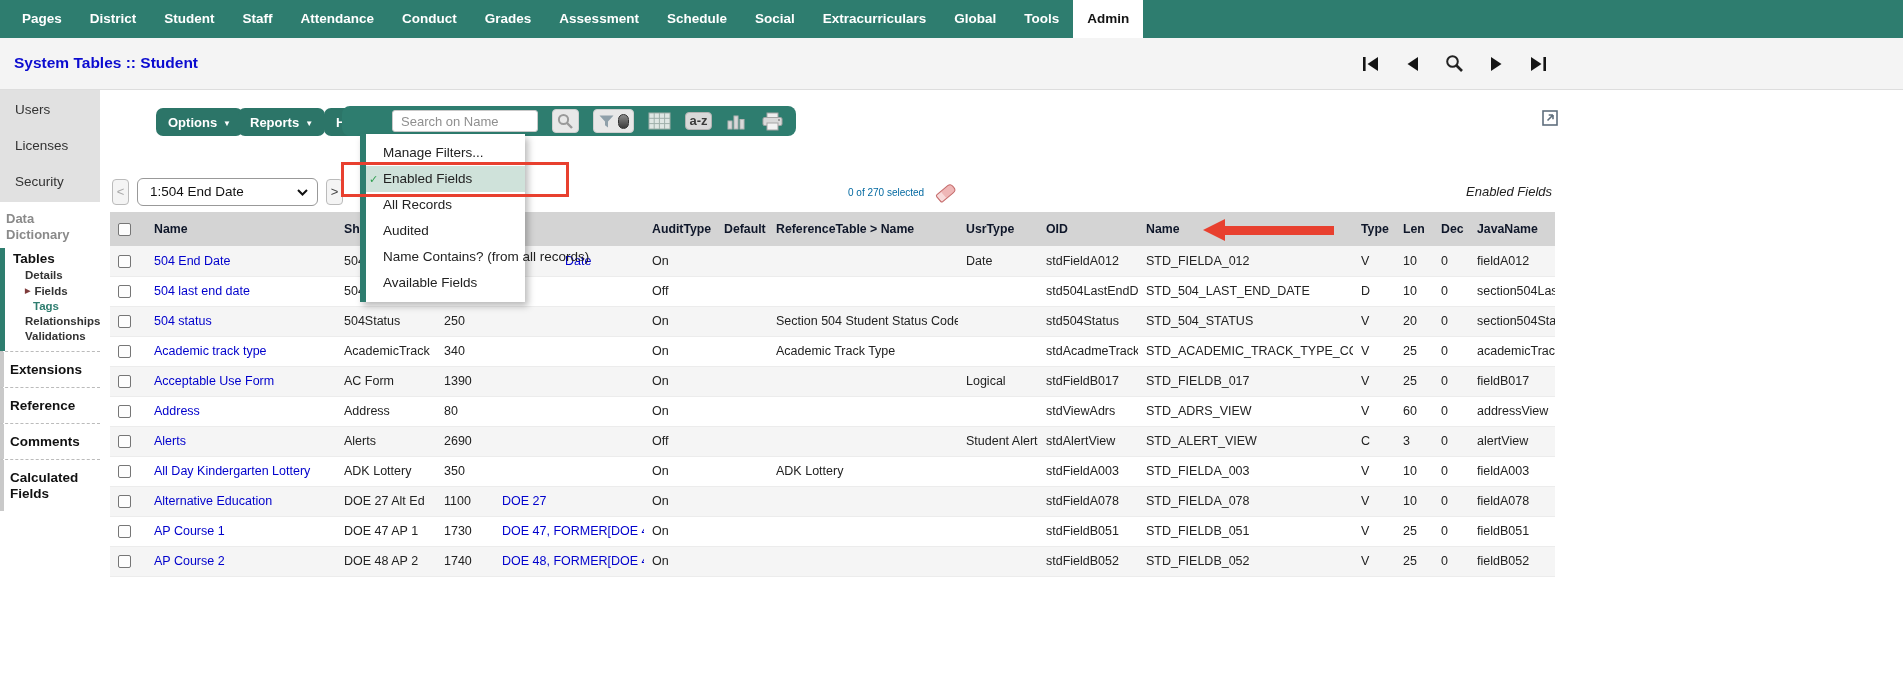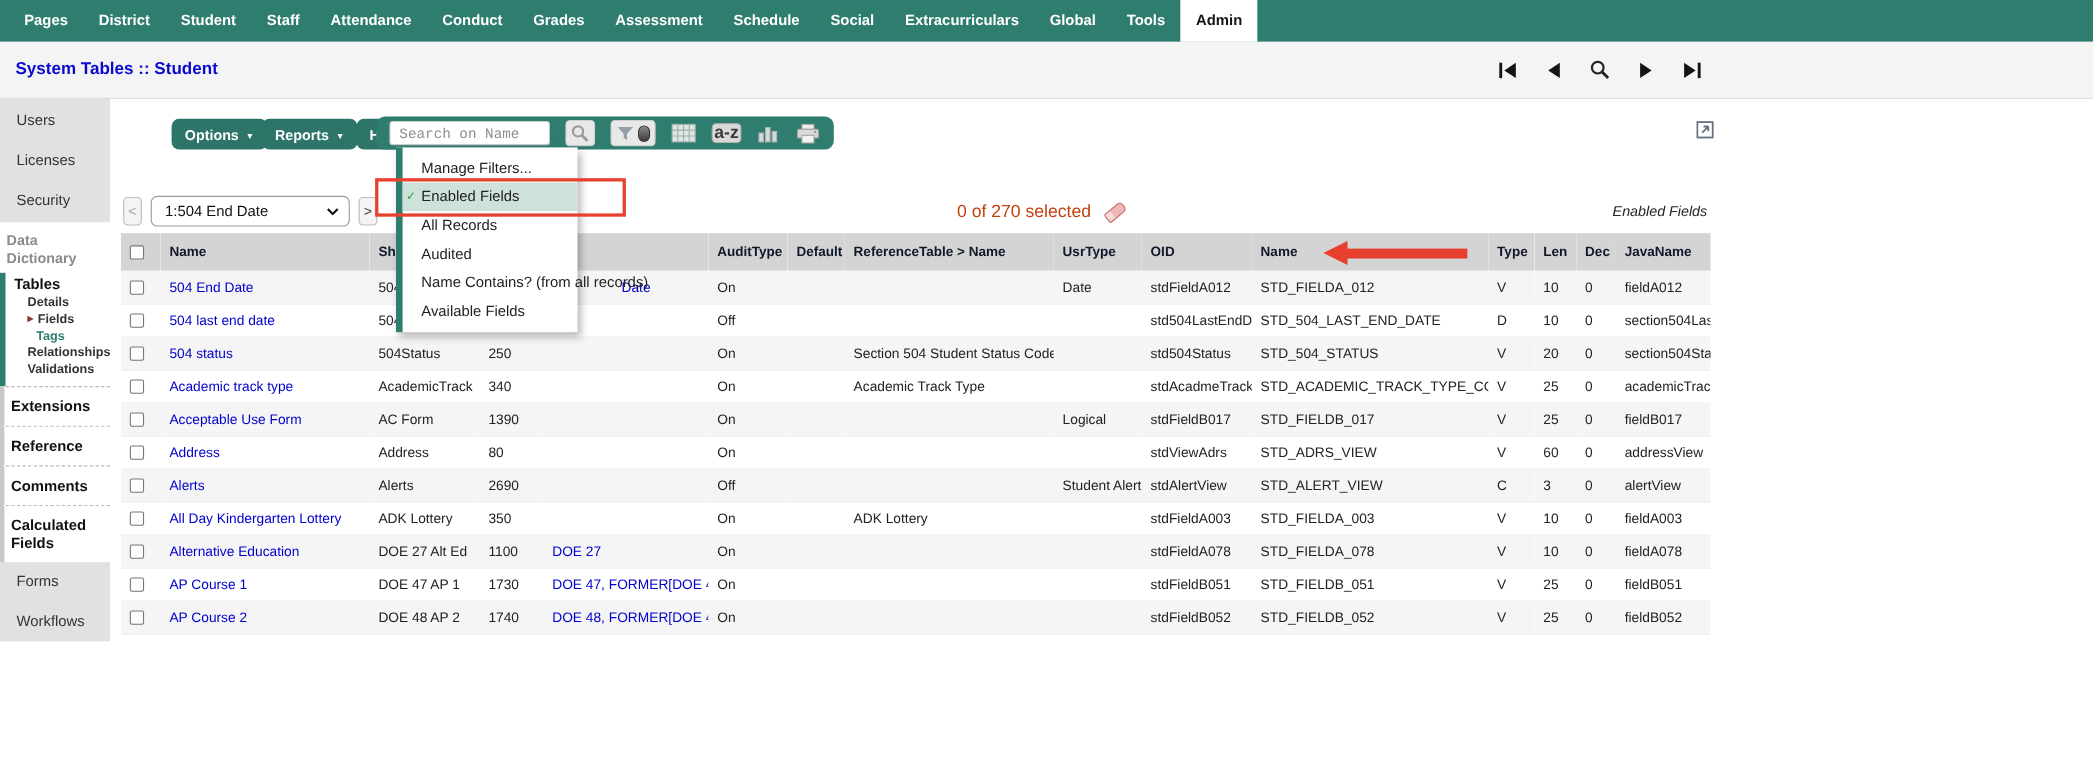--- a/index.html
+++ b/index.html
@@ -46,46 +46,46 @@
   .content { position:absolute; left:100px; top:90px; width:1803px; height:610px; background:#fff; }
 
   .tbtn { position:absolute; top:18px; height:28px; background:#2c7568; color:#fff;
           border:none; border-radius:7px; font-family:"Liberation Sans",sans-serif;
           font-size:13px; font-weight:bold; padding:0 12px; cursor:pointer;margin-left:46px; }
   .caret { font-size:8px; margin-left:6px; vertical-align:1px; }
 
   .searchbar { position:absolute; left:242px; top:16px; height:30px; background:#2e7d6f;
                border-radius:8px; display:flex; align-items:center; padding:0 12px; gap:14px; }
   .search-input { width:146px; height:22px; border:1px solid #c9c9c9; border-radius:3px;
-                  padding:0 8px; font-size:13px; font-family:Liberation Mono, monospace; color:#333; }
+                  padding:0 8px; font-size:13px; font-family:Liberation Sans, sans-serif; color:#333;margin-left:38px; }
   .search-input::placeholder { color:#8f8f8f; }
   .mini-btn { background:#e8e8e8; border:1px solid #cfcfcf; border-radius:4px;
               display:inline-flex; align-items:center; justify-content:center;
               height:24px; padding:0 4px; cursor:pointer; }
   .mini-btn.filter { gap:3px; }
   .pill { display:inline-block; width:11px; height:15px; border-radius:6px;
           background:linear-gradient(#8a8a8a,#3c3c3c); border:1px solid #333; }
   .bare-icon { display:inline-flex; cursor:pointer; }
   .azbadge { width:27px; height:18px; background:#d9d9d9; border:1px solid #b3b3b3;
-             border-radius:4px; font-size:16px; font-weight:bold; color:#3a3a3a;
+             border-radius:4px; font-size:13px; font-weight:bold; color:#3a3a3a;
              text-align:center; line-height:16px; cursor:pointer; }
   .expand { position:absolute; right:344px; top:20px; cursor:pointer; }
 
   
   .selrow { position:absolute; left:0; top:88px; width:100%; height:30px; }
   .pgbtn { position:absolute; top:1px; width:17px; height:26px; background:#f4f4f4;
            border:1px solid #bbb; border-radius:4px; text-align:center; line-height:24px;
            font-size:13px; color:#a9a9a9; cursor:pointer; }
   .pgbtn.dark { color:#444; }
   .recsel { position:absolute; left:37px; top:0; width:181px; height:28px; background:#fff;
             border:1px solid #999; border-radius:6px; font-size:13.5px; color:#111;
             line-height:26px; padding:0 24px 0 12px; cursor:pointer; white-space:nowrap; }
   .recsel svg { position:absolute; right:9px; top:10px; }
-  .selstatus { position:absolute; left:770px; top:0; height:30px; line-height:28px;
-               font-size:16px; color:#c2410c; display:flex; align-items:center; }
+  .selstatus { position:absolute; left:748px; top:0; height:30px; line-height:28px;
+               font-size:10px; color:#0369a1; display:flex; align-items:center; }
   .eraser { display:inline-block; width:20px; height:10px; background:#efb7b7;
             border:1px solid #c46a6a; border-radius:2px 4px 4px 2px;
             box-shadow:inset 6px 0 0 #f7dada; transform:rotate(-40deg);
             margin-left:12px; cursor:pointer; }
   .viewlabel { position:absolute; right:351px; top:0; height:30px; line-height:28px;
                font-size:13px; font-style:italic; color:#222; }
 
   
   .dtable { position:absolute; left:10px; top:122px; width:1445px;
             border-collapse:collapse; table-layout:fixed; }
@@ -193,25 +193,20 @@
         <div class="titem">Relationships</div>
         <div class="titem">Validations</div>
       </div>
   </div>
   <div>
 
   <div class="sb-group">Extensions</div>
       <div class="sb-group">Reference</div>
       <div class="sb-group">Comments</div>
       <div class="sb-group">Calculated Fields</div>
-    </div>
-  <div class="sb-bottom">
-
-  <div class="sb-item">Forms</div>
-      <div class="sb-item">Workflows</div>
     </div>
 </aside>
 
 <main class="content">
 
   <button class="tbtn" style="left:10px;"><span>Options</span><span class="caret">▼</span></button>
   <button class="tbtn" style="left:92px;"><span>Reports</span><span class="caret">▼</span></button>
   <button class="tbtn" style="left:178px;"><span>Help</span><span class="caret">▼</span></button>
 
   <div class="searchbar">

